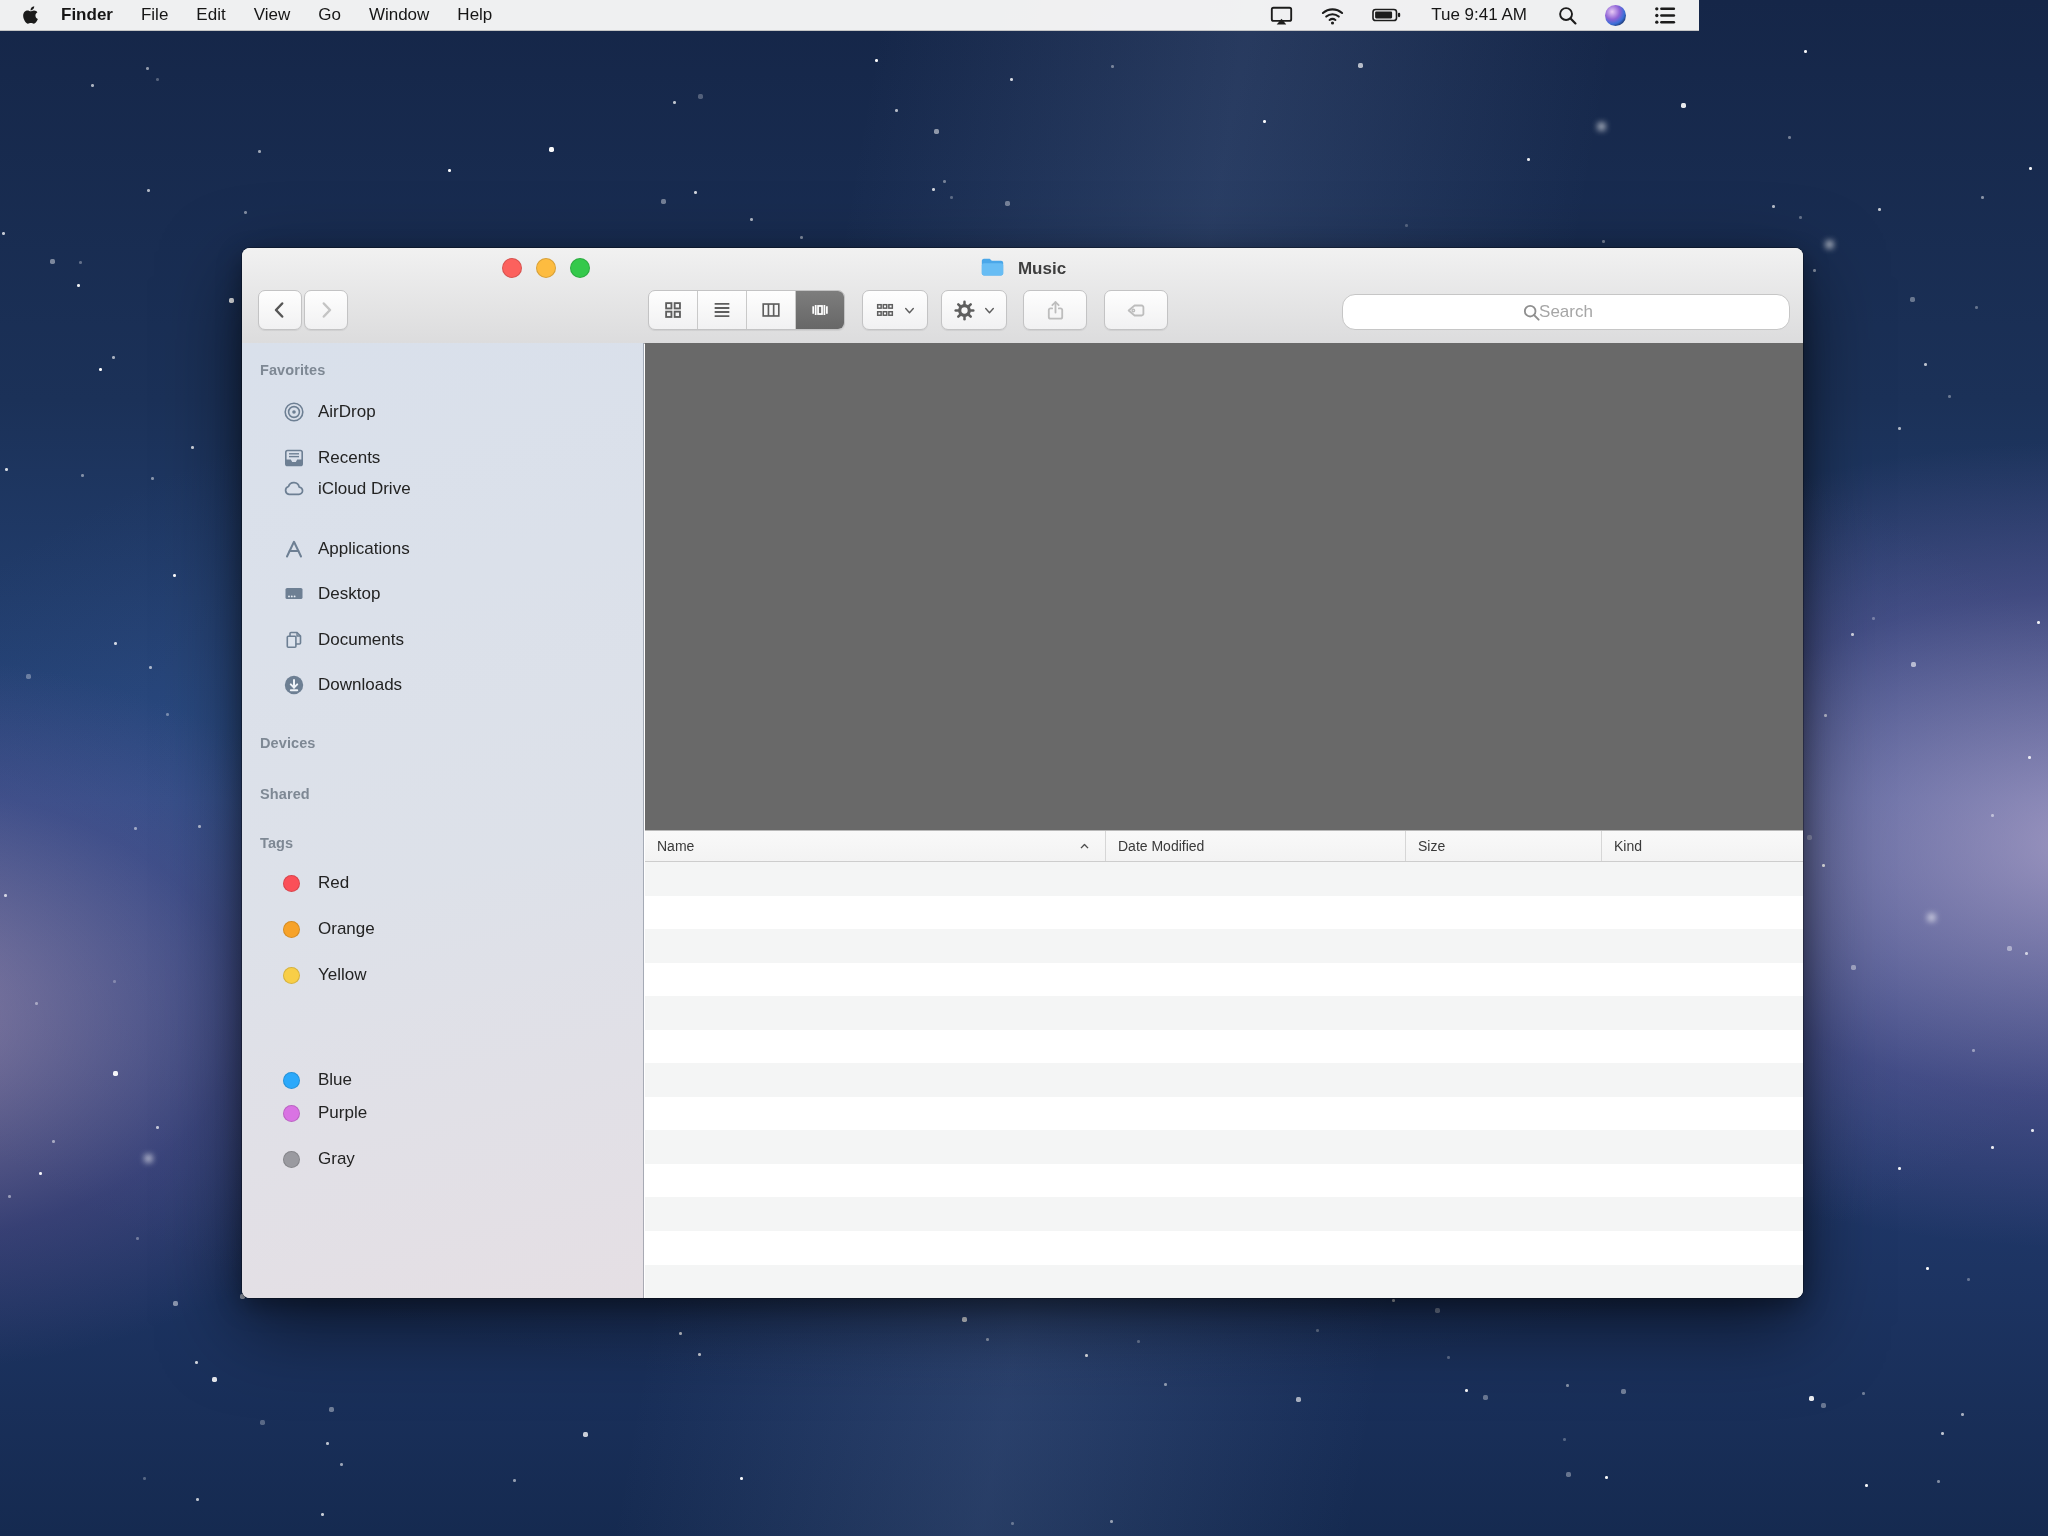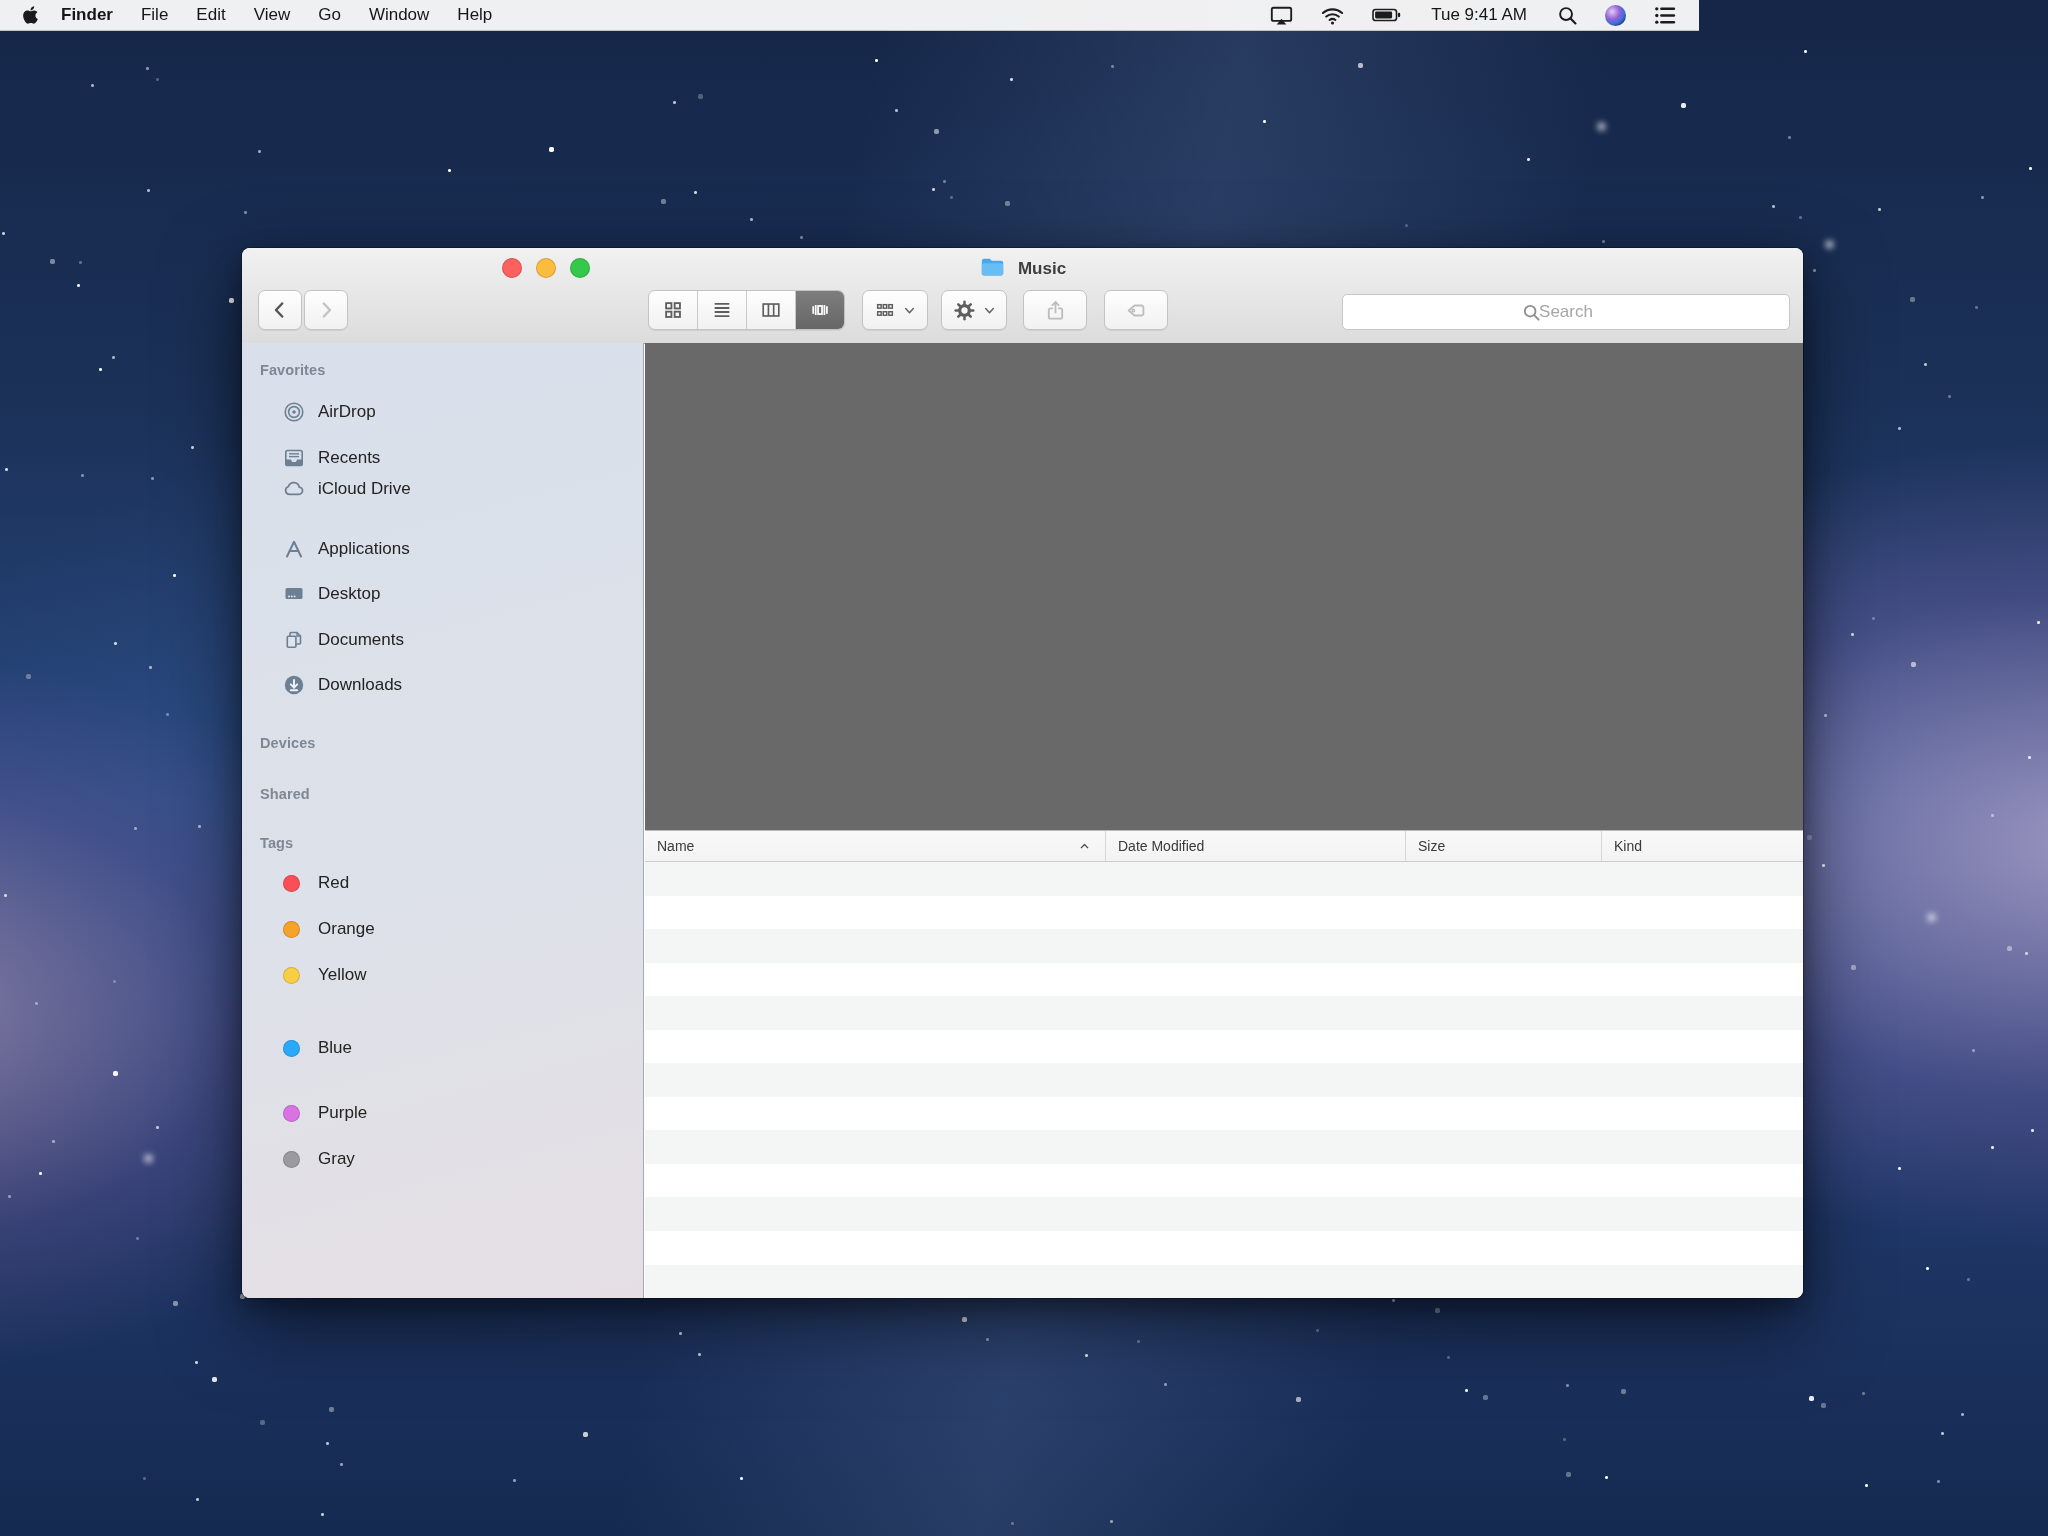--- a/index.html
+++ b/index.html
@@ -37,21 +37,21 @@
     gap:12px;font-size:17px;font-weight:600;color:#3e3e3e;}
   .tbtn{position:absolute;top:42px;height:40px;box-sizing:border-box;border:1px solid #c3c3c4;border-radius:7px;
     background:linear-gradient(#fefefe,#f1f1f2);box-shadow:0 1px 1px rgba(0,0,0,.07);
     display:flex;align-items:center;justify-content:center;gap:7px;}
   #seg{position:absolute;left:406px;top:42px;height:40px;display:flex;border:1px solid #c3c3c4;border-radius:7px;
     background:linear-gradient(#fefefe,#f1f1f2);box-shadow:0 1px 1px rgba(0,0,0,.07);box-sizing:border-box;overflow:hidden;}
   .seg-cell{width:48px;display:flex;align-items:center;justify-content:center;border-right:1px solid #c9c9c9;}
   .seg-cell:last-child{border-right:none;}
   .seg-cell.sel{background:linear-gradient(#7d7d7d,#676767);}
   #searchbox{position:absolute;left:1100px;top:46px;width:448px;height:36px;box-sizing:border-box;
-    border:1px solid #c6c6c6;border-radius:5px;background:#fff;}
+    border:1px solid #c6c6c6;border-radius:13px;background:#fff;}
   #searchbox svg{position:absolute;left:178px;top:7px;}
   #search-input{position:absolute;inset:0;border:none;outline:none;background:transparent;border-radius:7px;
     font-family:"Liberation Sans",sans-serif;font-size:17px;text-align:center;color:#333;}
   #search-input::placeholder{color:#a6a6a6;}
   
   #sidebar{position:absolute;left:0;top:95px;width:402px;bottom:0;box-sizing:border-box;
     background:linear-gradient(165deg,#d9e0eb 0%,#dde1e9 55%,#e5dfe4 100%);
     border-right:1px solid rgba(60,70,85,.35);}
   .side-label{position:absolute;left:18px;height:22px;display:flex;align-items:center;
     font-size:14.5px;font-weight:700;color:#7e8894;letter-spacing:.1px;}
@@ -352,21 +352,21 @@
           <span class="lbl">Red</span>
         </div>
         <div class="side-row" style="top:569px">
           <span class="tag-dot" style="background:#f7a228"></span>
           <span class="lbl">Orange</span>
         </div>
         <div class="side-row" style="top:615px">
           <span class="tag-dot" style="background:#f8ce47"></span>
           <span class="lbl">Yellow</span>
         </div>
-        <div class="side-row" style="top:688px">
+        <div class="side-row" style="top:720px">
           <span class="tag-dot" style="background:#2ba9fb"></span>
           <span class="lbl">Blue</span>
         </div>
         <div class="side-row" style="top:753px">
           <span class="tag-dot" style="background:#d973e3"></span>
           <span class="lbl">Purple</span>
         </div>
         <div class="side-row" style="top:799px">
           <span class="tag-dot" style="background:#9a9aa0"></span>
           <span class="lbl">Gray</span>

